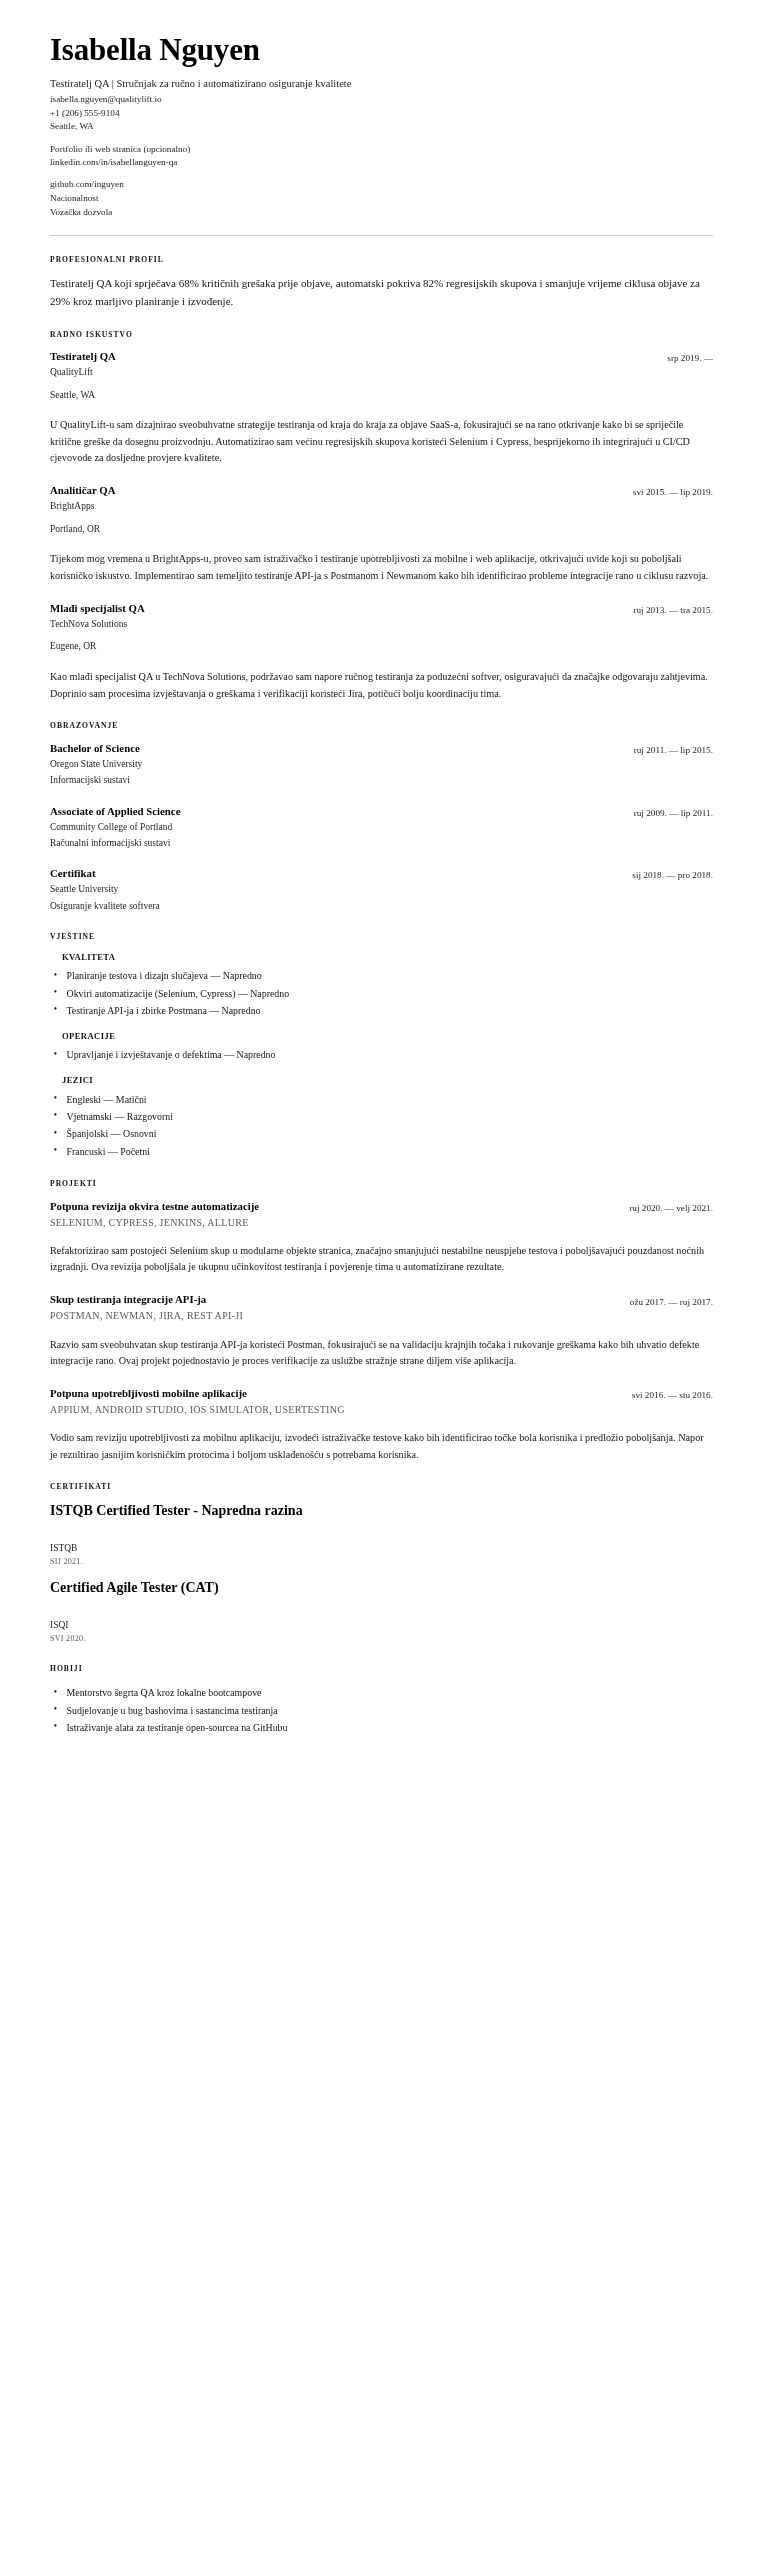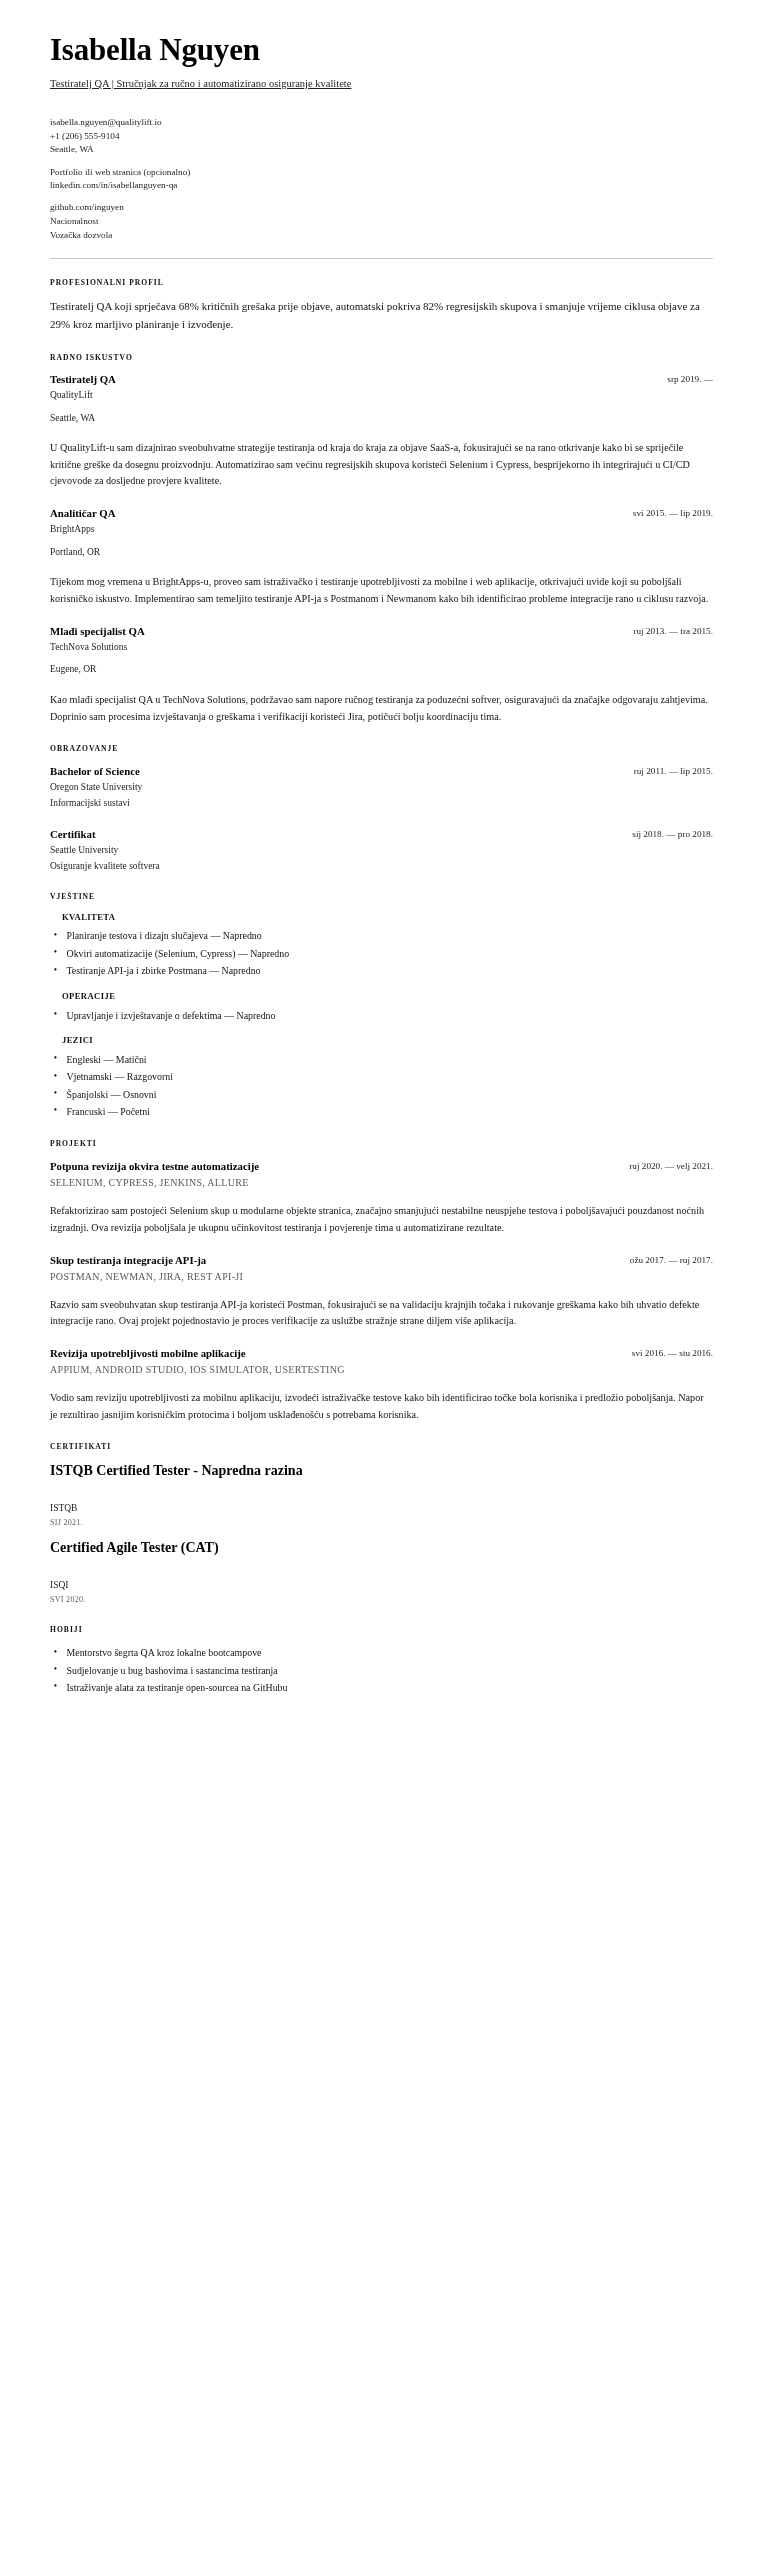--- a/index.html
+++ b/index.html
@@ -21,22 +21,21 @@
     font-weight: 700;
     letter-spacing: -0.2px;
     line-height: 1.12;
     color: #000;
     margin-bottom: 9px;
   }
   .headline {
     font-size: 10.5px;
     line-height: 1.35;
     color: #1d1d1d;
-    margin-bottom: 25px;
-    text-decoration: underline;
+    margin-bottom: 2px;
   }
   .contact-row {
     font-size: 9.2px;
     color: #1d1d1d;
     line-height: 1.5;
     margin-bottom: 8.3px;
     display: flex;
     flex-wrap: wrap;
     align-items: baseline;
     flex-direction: column;
@@ -66,21 +65,21 @@
     line-height: 1.62;
     color: #141414;
   }
 
   
   .entry { margin-bottom: 16.5px; }
   .entry:last-child { margin-bottom: 0; }
   .entry-head {
     display: flex;
     justify-content: space-between;
-    align-items: center;
+    align-items: flex-end;
     gap: 12.7px;
   }
   .entry-title {
     font-size: 10.8px;
     font-weight: 700;
     color: #000;
     line-height: 1.3;
   }
   .entry-date {
     font-size: 9.2px;
@@ -243,20 +242,28 @@
 
     <div class="entry">
       <div class="entry-head">
         <div class="entry-title">Bachelor of Science</div>
         <div class="entry-date">ruj 2011. — lip 2015.</div>
       </div>
       <div class="entry-sub">Oregon State University</div>
       <div class="entry-sub">Informacijski sustavi</div>
     </div>
 
+    <div class="entry">
+      <div class="entry-head">
+        <div class="entry-title">Associate of Applied Science</div>
+        <div class="entry-date">ruj 2009. — lip 2011.</div>
+      </div>
+      <div class="entry-sub">Community College of Portland</div>
+      <div class="entry-sub">Računalni informacijski sustavi</div>
+    </div>
 
     <div class="entry">
       <div class="entry-head">
         <div class="entry-title">Certifikat</div>
         <div class="entry-date">sij 2018. — pro 2018.</div>
       </div>
       <div class="entry-sub">Seattle University</div>
       <div class="entry-sub">Osiguranje kvalitete softvera</div>
     </div>
   </section>
@@ -307,21 +314,21 @@
       <div class="entry-head">
         <div class="entry-title">Skup testiranja integracije API-ja</div>
         <div class="entry-date">ožu 2017. — ruj 2017.</div>
       </div>
       <div class="entry-tech">POSTMAN, NEWMAN, JIRA, REST API-JI</div>
       <p class="entry-desc">Razvio sam sveobuhvatan skup testiranja API-ja koristeći Postman, fokusirajući se na validaciju krajnjih točaka i rukovanje greškama kako bih uhvatio defekte integracije rano. Ovaj projekt pojednostavio je proces verifikacije za uslužbe stražnje strane diljem više aplikacija.</p>
     </div>
 
     <div class="entry">
       <div class="entry-head">
-        <div class="entry-title">Revizija upotrebljivosti mobilne aplikacije</div>
+        <div class="entry-title">Potpuna upotrebljivosti mobilne aplikacije</div>
         <div class="entry-date">svi 2016. — stu 2016.</div>
       </div>
       <div class="entry-tech">APPIUM, ANDROID STUDIO, IOS SIMULATOR, USERTESTING</div>
       <p class="entry-desc">Vodio sam reviziju upotrebljivosti za mobilnu aplikaciju, izvodeći istraživačke testove kako bih identificirao točke bola korisnika i predložio poboljšanja. Napor je rezultirao jasnijim korisničkim protocima i boljom usklađenošću s potrebama korisnika.</p>
     </div>
   </section>
 
   <section class="section">
     <h2 class="section-title">Certifikati</h2>
 

